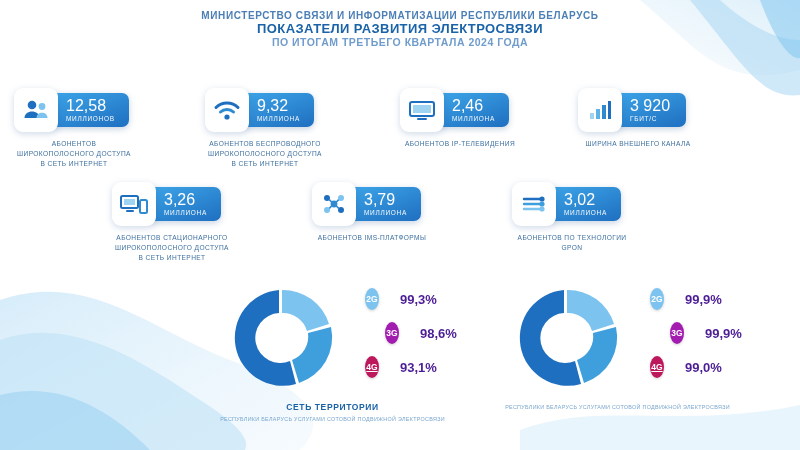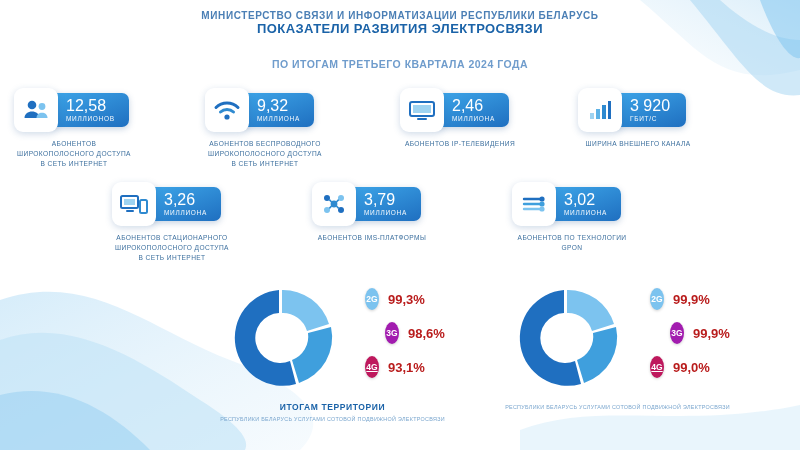--- a/index.html
+++ b/index.html
@@ -20,21 +20,21 @@
   .header .line1 {
     font-size: 10px; font-weight: bold; letter-spacing: .6px;
     color: #4b7fb5;
   }
   .header .line2 {
     font-size: 13px; font-weight: bold; letter-spacing: .4px;
     color: #1b63a8; 
   }
   .header .line3 {
     font-size: 10.5px; font-weight: bold; letter-spacing: .5px;
-    color: #6f9ccc; margin-top: 22px;
+    color: #6f9ccc; margin-top: 0;
   }
 
   
   .kpi { position: absolute; z-index: 4; }
   .kpi .pill-row { display: flex; align-items: center; }
   .icon-box {
     width: 44px; height: 44px; border-radius: 9px; background: #fff;
     box-shadow: 0 2px 7px rgba(40,90,150,.22);
     display: flex; align-items: center; justify-content: center;
     position: relative; z-index: 2;
@@ -62,21 +62,21 @@
   .legend-row { display: flex; align-items: center; margin-bottom: 12px; }
   .gbadge {
     width: 14px; height: 22px; border-radius: 50%; color: #fff;
     font-size: 8.5px; font-weight: bold;
     display: flex; align-items: center; justify-content: center;
     box-shadow: 0 1px 3px rgba(0,0,0,.18);
   }
   .g2 { background: #7cc3ef; }
   .g3 { background: #a21caf; margin-left: 20px; }
   .g4 { background: #be185d; text-decoration: underline; }
-  .lv { font-size: 13px; font-weight: bold; color: #b91c1c; margin-left: 9px; }
+  .lv { font-size: 13px; font-weight: bold; color: #4c1d95; margin-left: 21px; }
 
   .donut-title { text-align: center; margin-top: 2px; }
   .donut-title .t1 { font-size: 8.5px; font-weight: bold; color: #1b63a8; letter-spacing: .6px; }
   .donut-title .t2 { font-size: 5.4px; color: #7aa6ce; letter-spacing: .3px; line-height: 1.5; margin-top: 3px; }
 
   svg { display: block; overflow: visible; }
 </style>
 </head>
 <body>
 
@@ -257,21 +257,21 @@
         <span class="gbadge g3">3G</span>
         <span class="lv">98,6%</span>
       </div>
       <div class="legend-row">
         <span class="gbadge g4">4G</span>
         <span class="lv">93,1%</span>
       </div>
     </div>
   </div>
   <div class="donut-title">
-    <div class="t1">ИТОГАМ ТЕРРИТОРИИ</div>
+    <div class="t1">СЕТЬ ТЕРРИТОРИИ</div>
     <div class="t2">РЕСПУБЛИКИ БЕЛАРУСЬ УСЛУГАМИ СОТОВОЙ ПОДВИЖНОЙ ЭЛЕКТРОСВЯЗИ</div>
   </div>
 </div>
 
 <div class="donut-block" style="left:500px; top:280px; width:235px;">
   <div style="display:flex; align-items:flex-start;">
     <div class="donut-wrap">
       <svg width="150" height="120" viewBox="0 0 150 120">
         <g transform="translate(70,58)">
           <path d="M -3 -48 A 48 48 0 0 1 44 -14 L 22 -7 A 25 25 0 0 0 -3 -25 Z" fill="#7cc3ef"></path>

